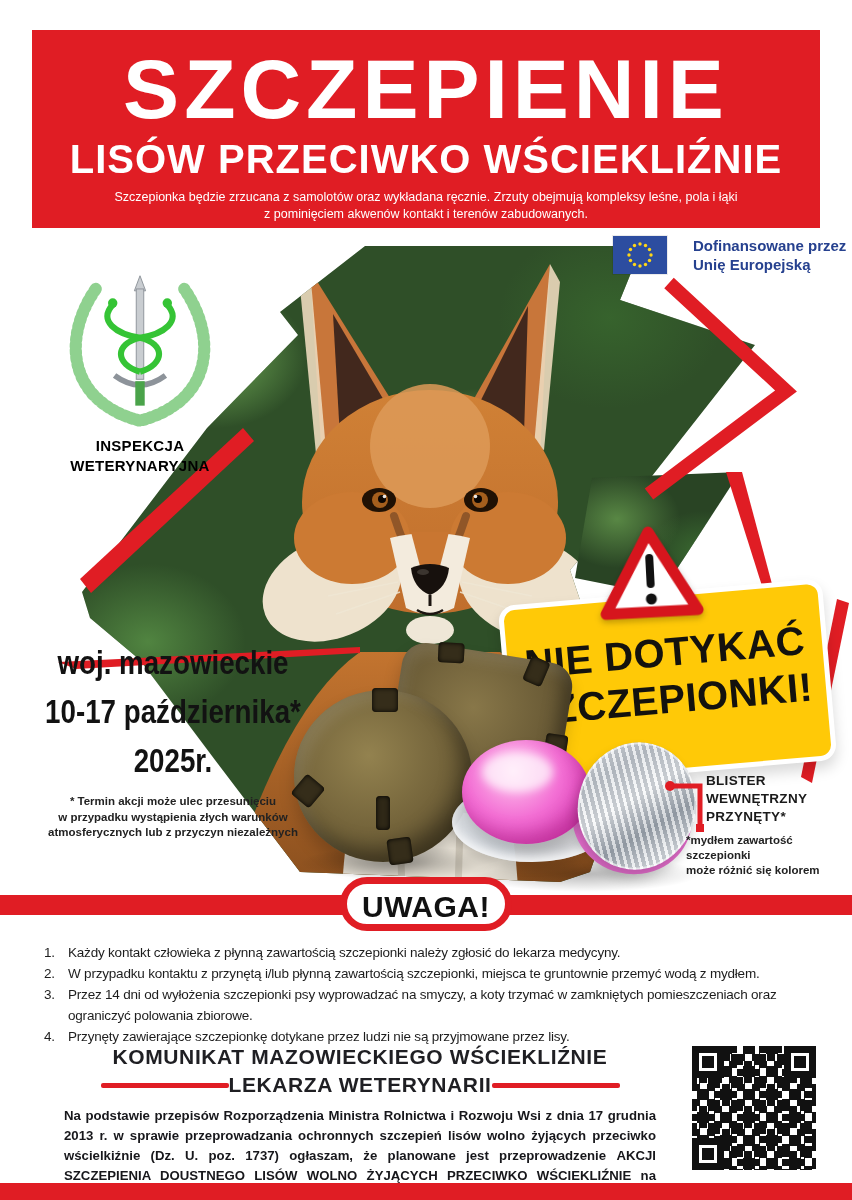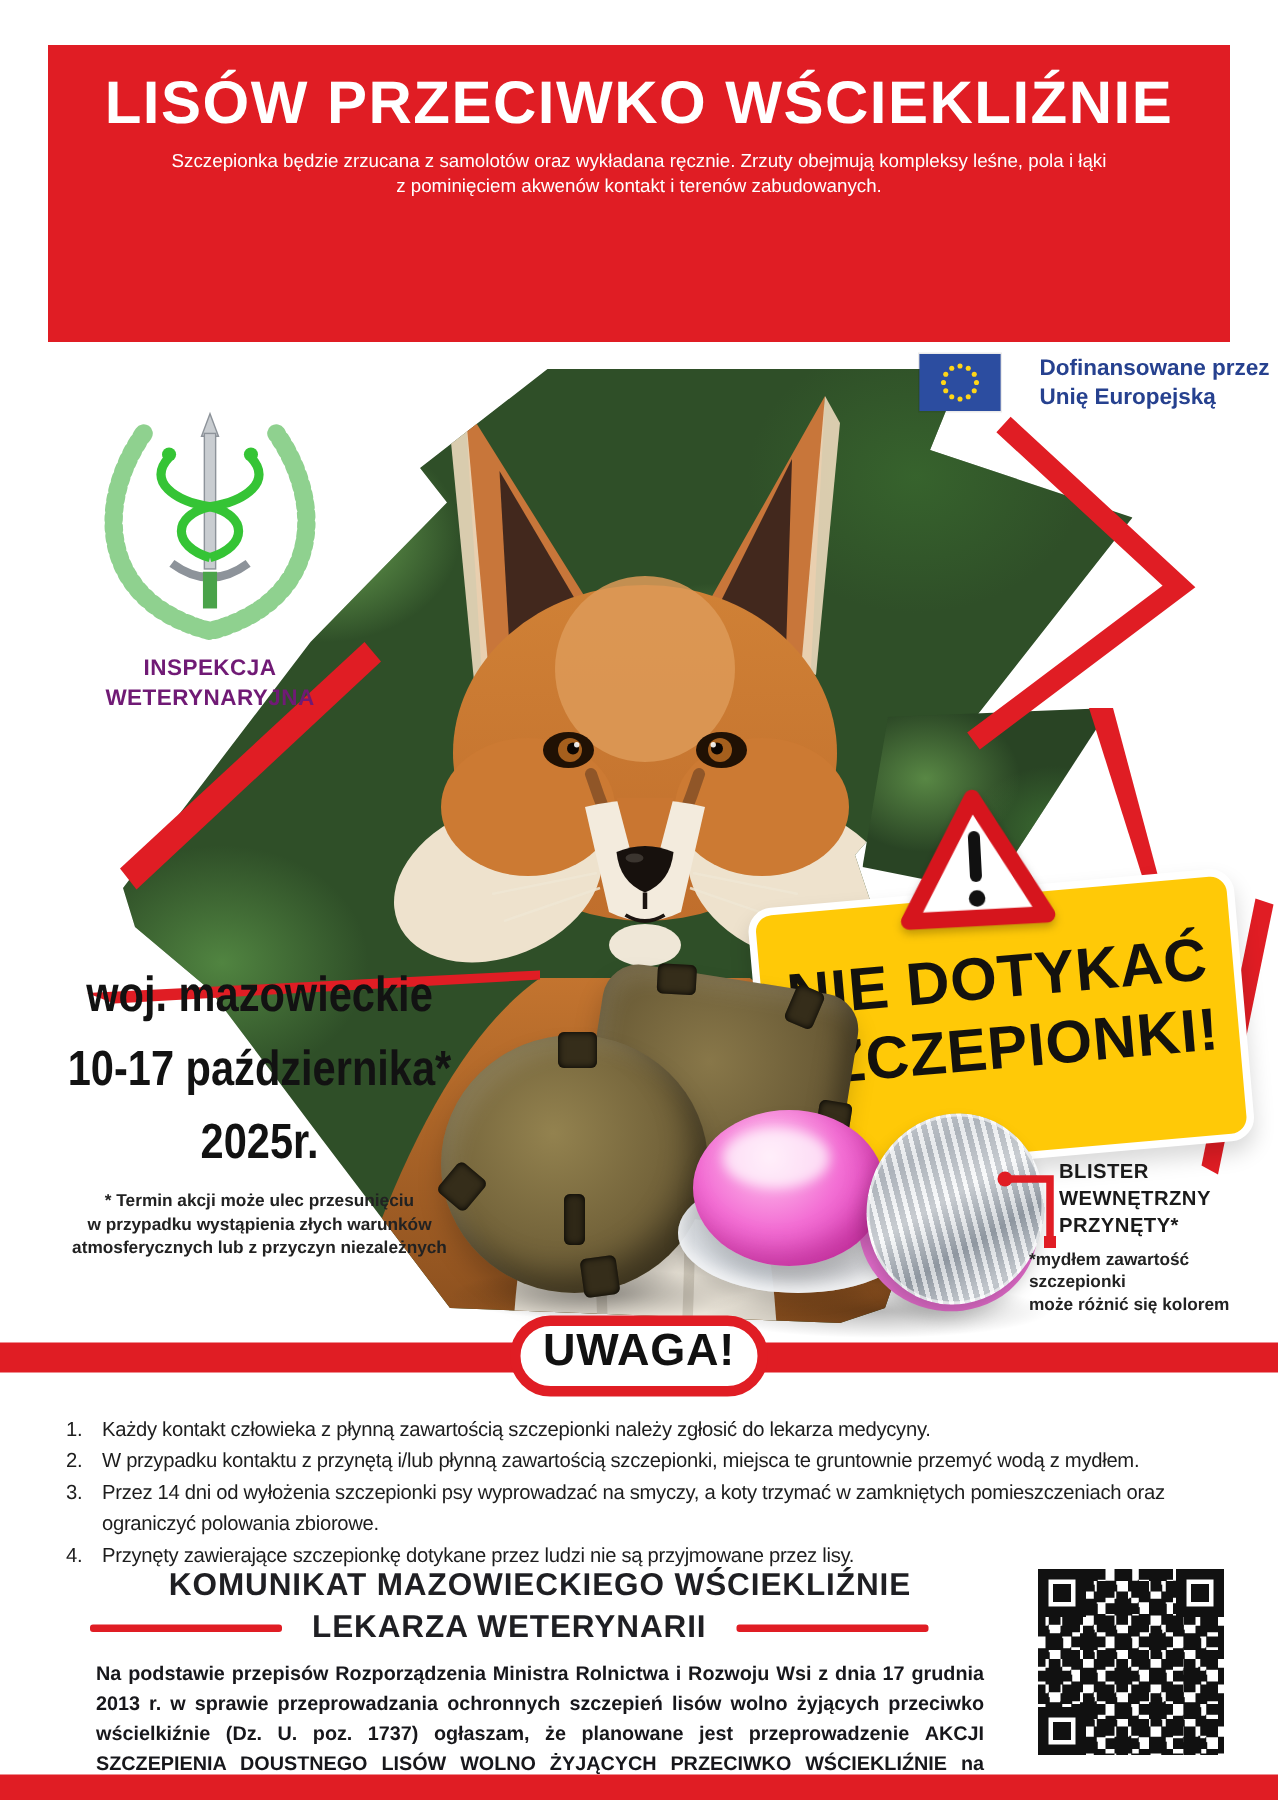--- a/index.html
+++ b/index.html
@@ -34,21 +34,21 @@
     background-color:#294424;
     background-image:
       radial-gradient(90px 70px at 30% 40%, rgba(120,180,90,.6), transparent 70%),
       radial-gradient(80px 60px at 75% 65%, rgba(60,110,50,.9), transparent 70%);}
   .fox{position:absolute;left:0;top:0;width:680px;height:648px;}
   .accents{position:absolute;left:0;top:0;width:852px;height:1200px;z-index:2;pointer-events:none;}
 
   
   .vet{position:absolute;left:40px;top:272px;width:200px;text-align:center;z-index:3;}
   .vet svg{display:block;margin:0 auto;}
-  .vet-label{margin-top:4px;font-weight:900;font-size:15px;line-height:20px;color:#701a75;letter-spacing:.3px;}
+  .vet-label{margin-top:4px;font-weight:900;font-size:15px;line-height:20px;color:#000000;letter-spacing:.3px;}
 
   
   .warn{position:absolute;left:598px;top:524px;width:104px;height:96px;z-index:4;transform:rotate(-3deg);}
   .warn svg{filter:drop-shadow(0 3px 3px rgba(0,0,0,.25));}
 
   
   .bubble{position:absolute;left:505px;top:592px;width:325px;height:182px;z-index:3;
           background:#FFC907;border:5px solid #fff;border-radius:16px;box-sizing:border-box;
           transform:rotate(-5deg);box-shadow:0 8px 14px rgba(0,0,0,.15);}
   .bubble-tail{position:absolute;left:28px;bottom:-48px;width:95px;height:66px;background:#FFC907;
@@ -89,33 +89,33 @@
 
   
   .blister-note{position:absolute;left:664px;top:772px;width:180px;z-index:6;}
   .bn-bracket{position:absolute;left:0;top:6px;}
   .bn-title{margin-left:42px;font-weight:900;font-size:13.5px;line-height:18px;color:#1a1a1a;letter-spacing:.3px;}
   .bn-foot{margin-left:22px;margin-top:7px;font-weight:700;font-size:11.5px;line-height:15px;color:#222;}
 
   
   .uwaga-bar{position:absolute;left:0;top:895px;width:852px;height:20px;background:#E01D24;z-index:6;}
   .uwaga-pill{position:absolute;left:340px;top:877px;width:172px;height:54px;border-radius:28px;background:#fff;
-    border:7px solid #E01D24;box-sizing:border-box;display:flex;align-items:flex-start;justify-content:center;z-index:7;}
+    border:7px solid #E01D24;box-sizing:border-box;display:flex;align-items:flex-end;justify-content:center;z-index:7;}
   .uwaga-pill span{font-weight:900;font-size:30px;color:#111;letter-spacing:.5px;}
 
   
   .notice{position:absolute;left:36px;top:942px;width:806px;margin:0;padding:0;list-style:none;z-index:3;}
   .notice li{display:flex;font-size:13.5px;line-height:21px;font-weight:500;color:#1d1d1d;letter-spacing:-.2px;}
   .notice .num{flex:0 0 32px;padding-left:8px;box-sizing:border-box;}
   .notice .txt{flex:1;}
 
   
   .komunikat{position:absolute;left:60px;top:1044px;width:600px;text-align:center;z-index:3;}
   .kom-h1{font-weight:900;font-size:21px;line-height:26px;color:#1f1f23;letter-spacing:.6px;}
-  .kom-h2-row{display:flex;align-items:center;justify-content:flex-start;gap:20px;margin-top:3px;}
+  .kom-h2-row{display:flex;align-items:center;justify-content:center;gap:0;margin-top:3px;}
   .kom-dash{width:128px;height:5px;background:#E01D24;border-radius:2px;}
   .kom-h2{font-weight:900;font-size:21px;color:#1f1f23;letter-spacing:.6px;}
   .kom-body{margin:9px 4px 0 4px;text-align:justify;font-weight:700;font-size:13.2px;line-height:20px;color:#17171b;}
   .kom-body b{font-weight:900;}
 
   
   .qr-wrap{position:absolute;left:686px;top:1040px;width:136px;z-index:3;}
   .qr{width:136px;height:136px;background:#fff;box-sizing:border-box;padding:6px;}
   .qr-inner{position:relative;width:124px;height:124px;
     background:
@@ -126,20 +126,21 @@
   .qr-caption{margin-top:8px;text-align:center;font-weight:900;font-size:11px;letter-spacing:.4px;color:#111;}
 
   .bottom-bar{position:absolute;left:0;top:1183px;width:852px;height:17px;background:#E01D24;z-index:3;}
 </style>
 </head>
 <body>
 
 <div class="page">
 
   <header class="banner">
+    <div class="banner-title">SZCZEPIENIE</div>
     <div class="banner-sub">LISÓW PRZECIWKO WŚCIEKLIŹNIE</div>
     <div class="banner-desc">
       <span>Szczepionka będzie zrzucana z samolotów oraz wykładana ręcznie. Zrzuty obejmują kompleksy leśne, pola i łąki</span><br>
       <span>z pominięciem akwenów kontakt i terenów zabudowanych.</span>
     </div>
   </header>
 
   <div class="photo-main">
     <svg class="fox" viewBox="0 0 680 648">
       <defs>

